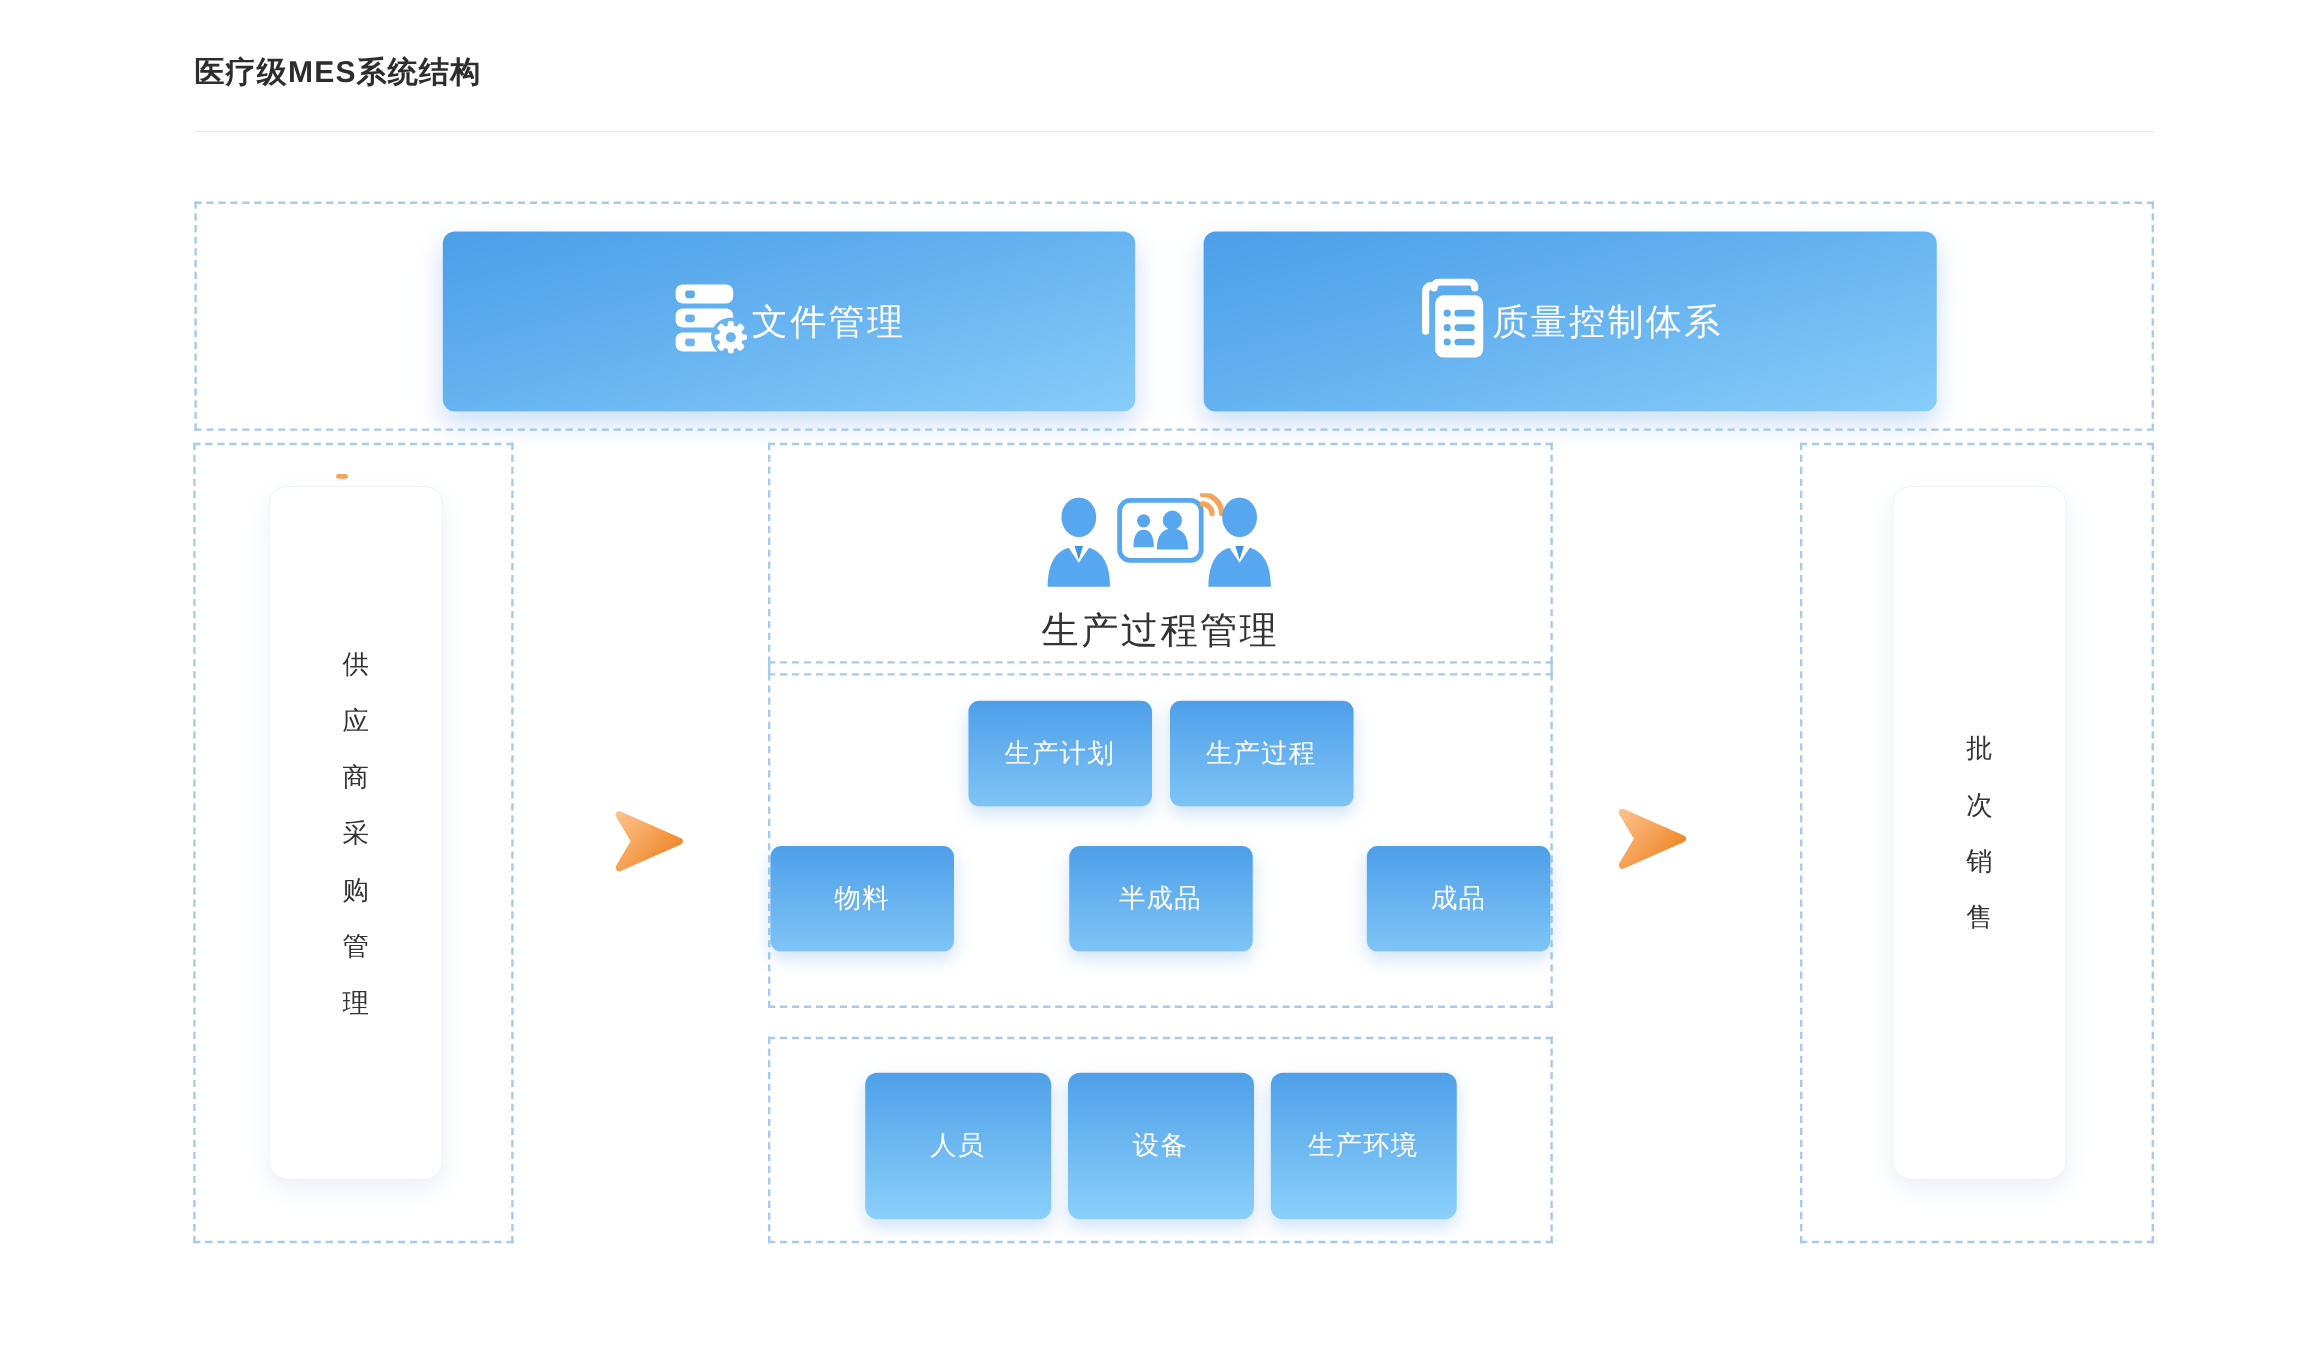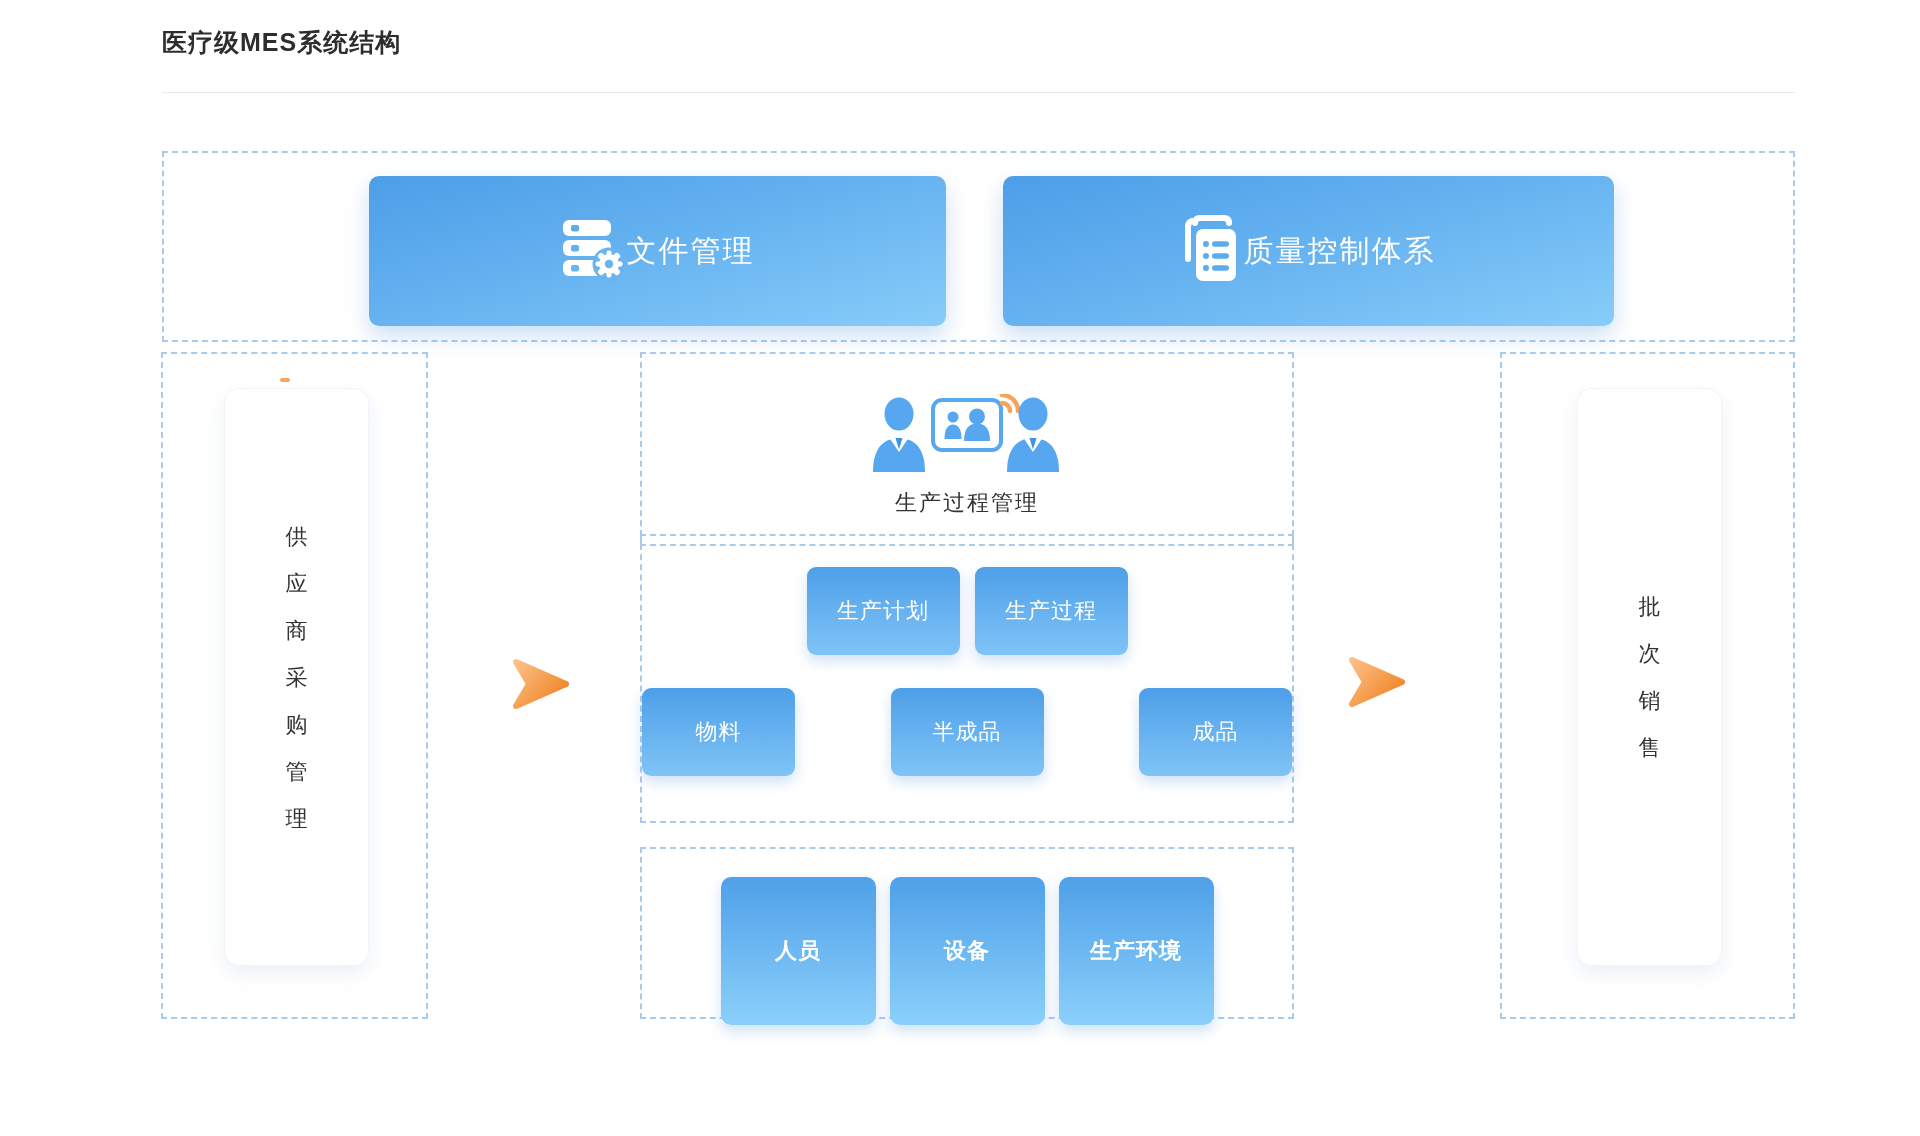--- a/index.html
+++ b/index.html
@@ -1,21 +1,21 @@
 <!DOCTYPE html>
 <html><head>
 <meta charset="utf-8">
 <style>
   * { margin: 0; padding: 0; box-sizing: border-box; }
   html, body { background: #ffffff; }
   body {
     font-family: "Liberation Sans", "DejaVu Sans", sans-serif;
     width: 1920px; height: 1136px; position: relative; overflow: hidden;
   }
-  .canvas { position: absolute; inset: 0; background: #fff; }
+  .canvas { position: absolute; inset: 0; background: #fff; margin-top: 17px; }
 
   
   .page-title {
     position: absolute; left: 162px; top: 26px;
     font-size: 25px; font-weight: 700; color: #2d2d2d; letter-spacing: 1px;
   }
   .title-divider {
     position: absolute; left: 162px; top: 92px; width: 1633px; height: 1px;
     background: #e9e9e9;
   }
@@ -60,41 +60,41 @@
     border-radius: 2px; background: #f6a55e;
   }
 
   
   .center-header .icon-wrap {
     position: absolute; left: 0; top: 40px; width: 100%;
     display: flex; justify-content: center;
   }
   .process-title {
     position: absolute; left: 0; top: 134px; width: 100%;
-    text-align: center; font-size: 22px; color: #333; font-weight: 500; letter-spacing: 2px;
+    text-align: center; font-size: 31px; color: #333; font-weight: 500; letter-spacing: 2px;
   }
 
   
   .btn-row { position: absolute; left: 0; width: 100%; display: flex; justify-content: center; gap: 15px; }
   .center-grid .row-1 { top: 31px; }
   .center-grid .row-2 { top: 152px; justify-content: space-between; }
   .btn-small {
     width: 153px; height: 88px; border-radius: 9px;
     background: linear-gradient(180deg, #4e9fe9 0%, #7fc4f6 100%);
     box-shadow: 0 6px 14px rgba(120, 170, 225, 0.35);
     display: flex; align-items: center; justify-content: center;
     color: #fff; font-size: 22px; letter-spacing: 1px; font-weight: 500; cursor: pointer;
   }
   .center-resources .row-3 { top: 28px; gap: 14px; }
   .btn-resource {
-    width: 155px; height: 148px; border-radius: 10px;
+    width: 155px; height: 122px; border-radius: 10px;
     background: linear-gradient(180deg, #4fa0e9 0%, #8bd0fa 100%);
     box-shadow: 0 6px 14px rgba(120, 170, 225, 0.35);
     display: flex; align-items: center; justify-content: center;
-    color: #fff; font-size: 22px; letter-spacing: 1px; font-weight: 700; cursor: pointer;
+    color: #fff; font-size: 22px; letter-spacing: 1px; font-weight: 400; cursor: pointer;
   }
 
   
   .flow-arrow { position: absolute; width: 58px; height: 52px; }
   #arrow-left-to-center  { left: 512px;  top: 658px; }
   #arrow-center-to-right { left: 1348px; top: 656px; }
 </style>
 </head>
 <body>
 

